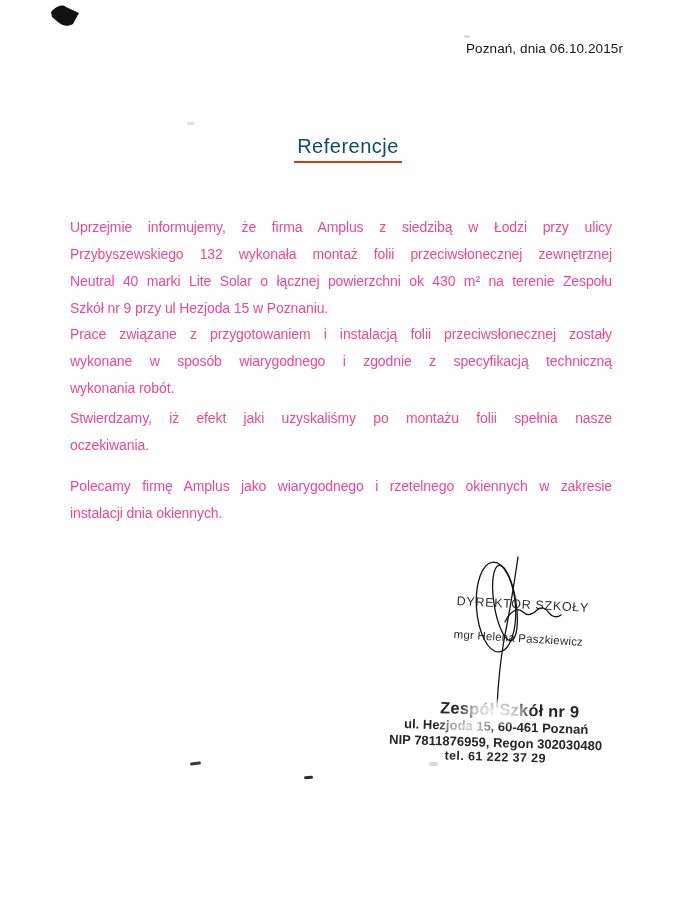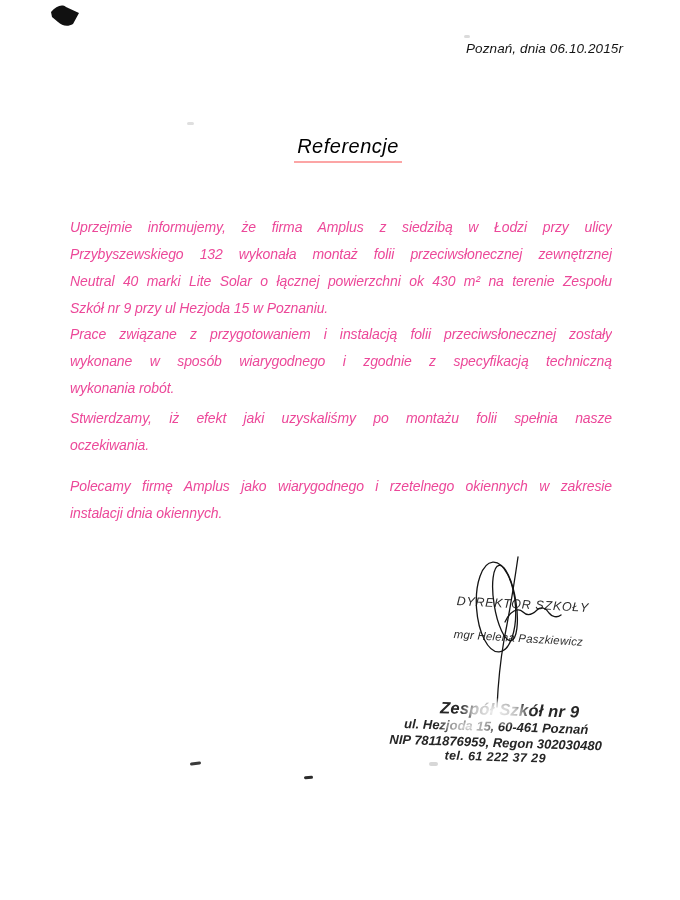--- a/index.html
+++ b/index.html
@@ -1,33 +1,33 @@
 <!DOCTYPE html>
 <html><head>
 <meta charset="utf-8">
 <style>
   html,body{margin:0;padding:0;background:#ffffff;}
   .page{
     position:relative;width:680px;height:900px;background:#ffffff;
-    font-family:"Liberation Sans",sans-serif;color:#1a1a1a;overflow:hidden;font-style:italic;
+    font-family:"Liberation Sans",sans-serif;color:#1a1a1a;overflow:hidden;
   }
   
   .corner-mark{position:absolute;left:50px;top:4px;width:30px;height:24px;}
   .speck{position:absolute;border-radius:2px;}
   .speck-a{left:190px;top:762px;width:11px;height:3px;background:#3a3a3a;transform:rotate(-8deg);}
   .speck-b{left:304px;top:776px;width:9px;height:3px;background:#2c2c2c;transform:rotate(-4deg);}
   .speck-c{left:429px;top:762px;width:9px;height:4px;background:#bdbdbd;opacity:.6;}
   .speck-d{left:464px;top:35px;width:6px;height:3px;background:#cccccc;opacity:.7;}
   .speck-e{left:187px;top:122px;width:7px;height:3px;background:#d2d2d2;opacity:.7;}
   
   .date{position:absolute;top:41px;right:57px;font-size:13.5px;letter-spacing:.1px;color:#151515;}
   
   .title-row{position:absolute;top:135px;left:0;width:100%;text-align:center;}
   .title{display:inline-block;margin-left:16px;font-size:20px;letter-spacing:.5px;
-         color:#000000;border-bottom:2px solid #fca5a5;padding:0 3px 3px 3px;}
+         color:#0c4a6e;border-bottom:2px solid #c2410c;padding:0 3px 3px 3px;}
   
   .para{position:absolute;left:70px;width:542px;font-size:14px;line-height:27px;
         letter-spacing:-.1px;color:#ec4899;}
   .jline{text-align:justify;text-align-last:justify;height:27px;overflow:hidden;}
   .jline.last{text-align-last:left;}
   .p0{top:214px}.p1{top:321px}.p2{top:405px}.p3{top:473px}
   
   .sig-role{position:absolute;left:457px;top:594px;font-size:12.5px;letter-spacing:.7px;
             color:#2d2d2d;transform:rotate(3deg);transform-origin:left top;white-space:nowrap;}
   .sig-name{position:absolute;left:454px;top:628px;font-size:11.5px;letter-spacing:.2px;

